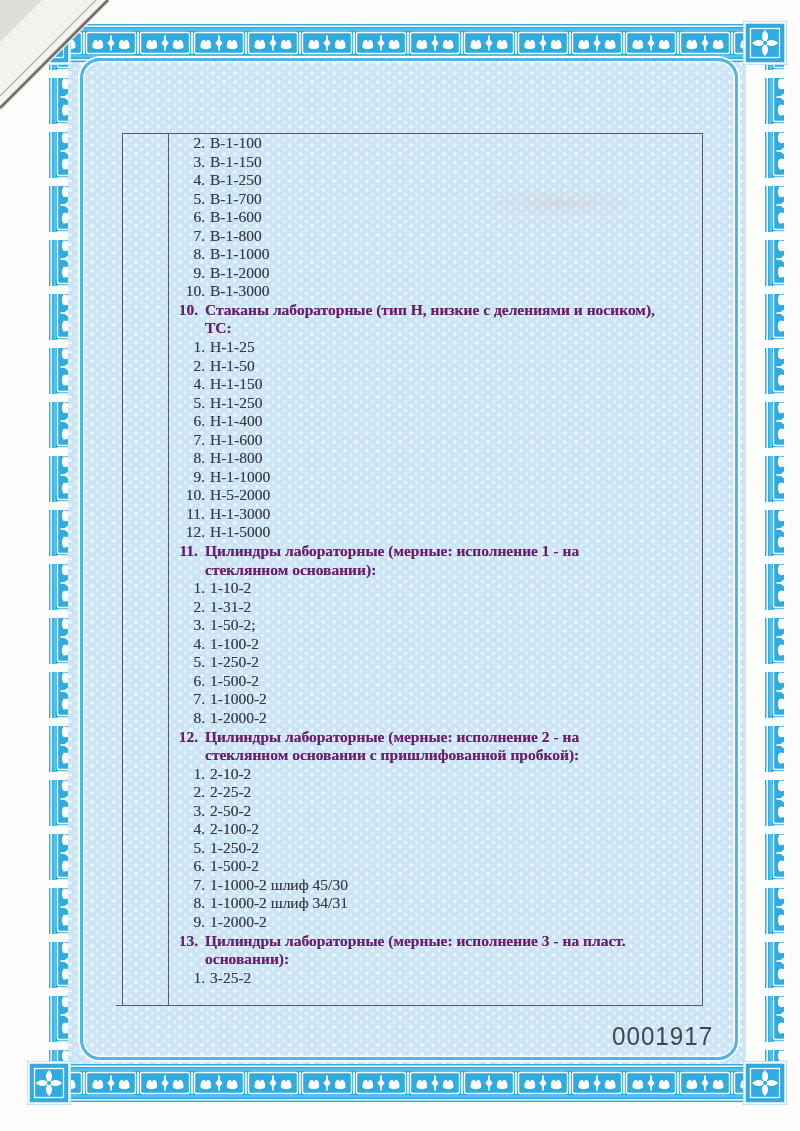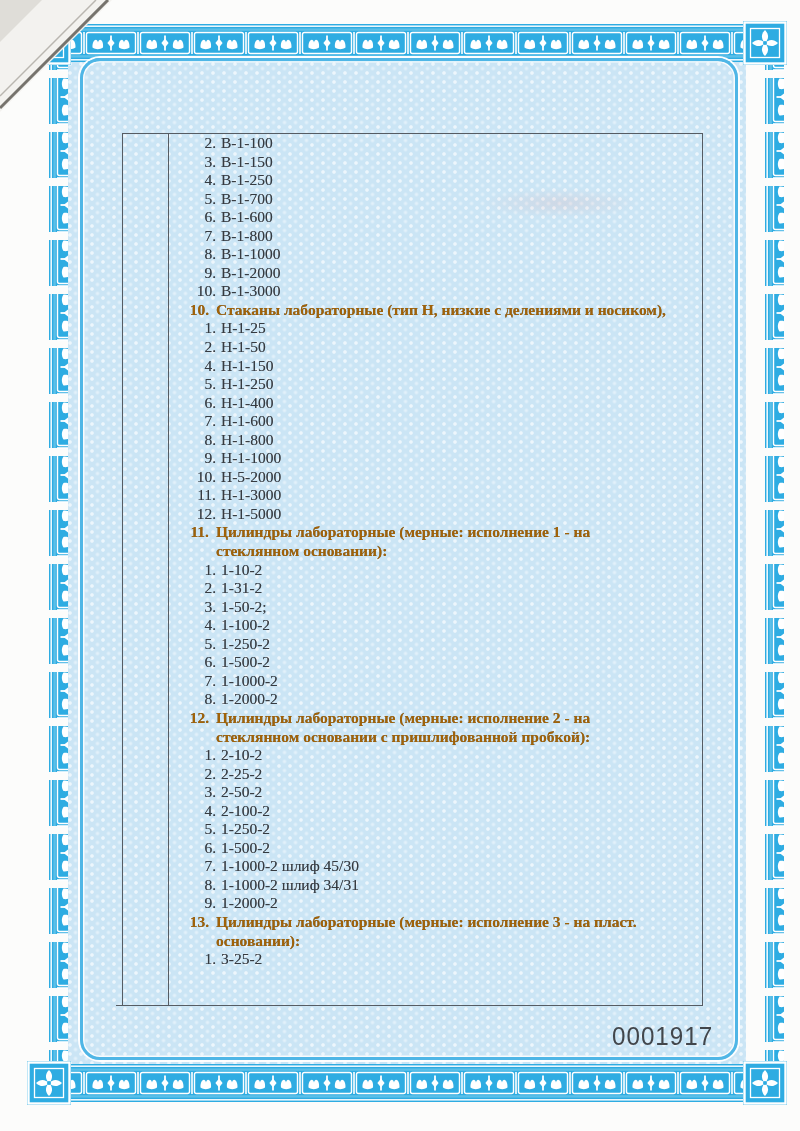--- a/index.html
+++ b/index.html
@@ -41,25 +41,25 @@
   .tline{position:absolute;background:#565c63;}
   .tl-top{left:122px;top:133px;width:581px;height:1px;}
   .tl-bottom{left:116px;top:1005px;width:587px;height:1px;}
   .tl-v1{left:122px;top:133px;width:1px;height:873px;}
   .tl-v2{left:168px;top:133px;width:1px;height:873px;}
   .tl-v3{left:702px;top:133px;width:1px;height:873px;}
 
   
   .content{position:absolute;left:168px;top:134px;width:534px;
     font-size:15.5px;line-height:18.55px;color:#363b41;
-    text-shadow:0 0 .5px rgba(54,59,65,.55);padding-left:11px;}
+    text-shadow:0 0 .5px rgba(54,59,65,.55);}
   .line{white-space:nowrap;}
   .line .num{display:inline-block;width:37px;text-align:right;margin-right:5px;}
   .line .lbl{display:inline;}
-  .line.head{font-weight:bold;color:#a16207;text-shadow:0 0 .6px rgba(44,49,54,.6);}
+  .line.head{font-weight:bold;color:#701a75;text-shadow:0 0 .6px rgba(44,49,54,.6);}
   .line.head .hnum{display:inline-block;width:30px;text-align:right;margin-right:7px;}
   .line.head.cont{padding-left:37px;}
 
   
   .serial{position:absolute;left:612px;top:1021px;
     font-family:"Liberation Sans","DejaVu Sans",sans-serif;
     font-size:25px;color:#42464b;letter-spacing:1px;
     transform:scaleY(1.06) scaleX(.97);transform-origin:left top;}
 
   
@@ -157,20 +157,21 @@
       <div class="line item"><span class="num">2.</span><span class="lbl">В-1-100</span></div>
       <div class="line item"><span class="num">3.</span><span class="lbl">В-1-150</span></div>
       <div class="line item"><span class="num">4.</span><span class="lbl">В-1-250</span></div>
       <div class="line item"><span class="num">5.</span><span class="lbl">В-1-700</span></div>
       <div class="line item"><span class="num">6.</span><span class="lbl">В-1-600</span></div>
       <div class="line item"><span class="num">7.</span><span class="lbl">В-1-800</span></div>
       <div class="line item"><span class="num">8.</span><span class="lbl">В-1-1000</span></div>
       <div class="line item"><span class="num">9.</span><span class="lbl">В-1-2000</span></div>
       <div class="line item"><span class="num">10.</span><span class="lbl">В-1-3000</span></div>
       <div class="line head"><span class="hnum">10.</span><span class="htext">Стаканы лабораторные (тип Н, низкие с делениями и носиком),</span></div>
+      <div class="line head cont"><span class="htext">ТС:</span></div>
       <div class="line item"><span class="num">1.</span><span class="lbl">Н-1-25</span></div>
       <div class="line item"><span class="num">2.</span><span class="lbl">Н-1-50</span></div>
       <div class="line item"><span class="num">4.</span><span class="lbl">Н-1-150</span></div>
       <div class="line item"><span class="num">5.</span><span class="lbl">Н-1-250</span></div>
       <div class="line item"><span class="num">6.</span><span class="lbl">Н-1-400</span></div>
       <div class="line item"><span class="num">7.</span><span class="lbl">Н-1-600</span></div>
       <div class="line item"><span class="num">8.</span><span class="lbl">Н-1-800</span></div>
       <div class="line item"><span class="num">9.</span><span class="lbl">Н-1-1000</span></div>
       <div class="line item"><span class="num">10.</span><span class="lbl">Н-5-2000</span></div>
       <div class="line item"><span class="num">11.</span><span class="lbl">Н-1-3000</span></div>

